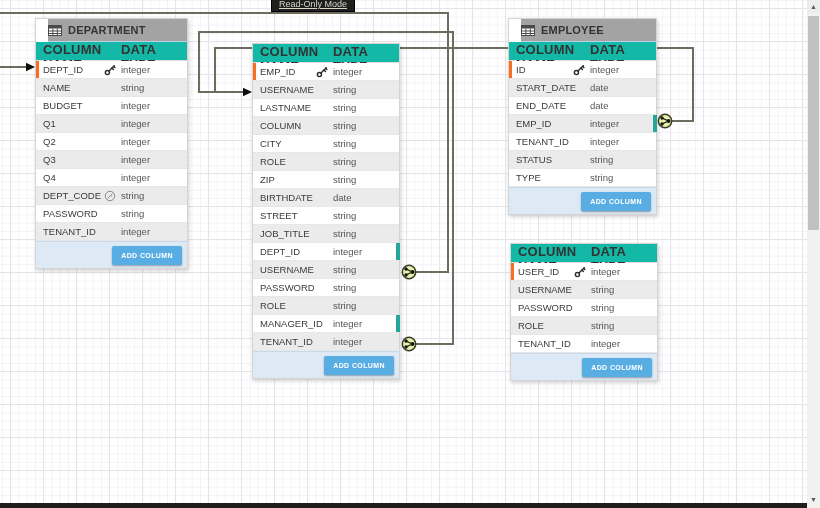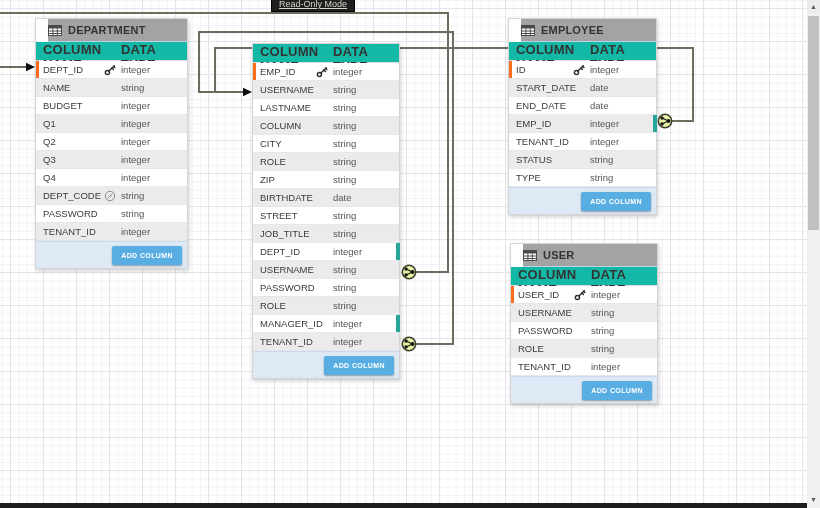--- a/index.html
+++ b/index.html
@@ -364,26 +364,20 @@
               <span>TYPE</span>
             </span>
             <span class="c-type">string</span>
           </div>
         </div>
     <div class="t-footer">
       <button class="add-col">ADD COLUMN</button>
     </div>
   </div>
       <div class="table" style="left: 510px; top: 243px; width: 148px;">
-    <div class="t-header">
-      <svg width="14" height="11">
-            <use href="#grid-icon"></use>
-          </svg>
-      <span class="t-title">USER</span>
-    </div>
     <div class="t-colhead">
       <span class="ch-name">COLUMN NAME</span>
       <span class="ch-type">DATA TYPE</span>
     </div>
     <div class="t-rows">
           <div class="t-row pk">
             <span class="c-name">
               <span>USER_ID</span>
               <svg class="row-icon">
                 <use href="#key-icon"></use>

